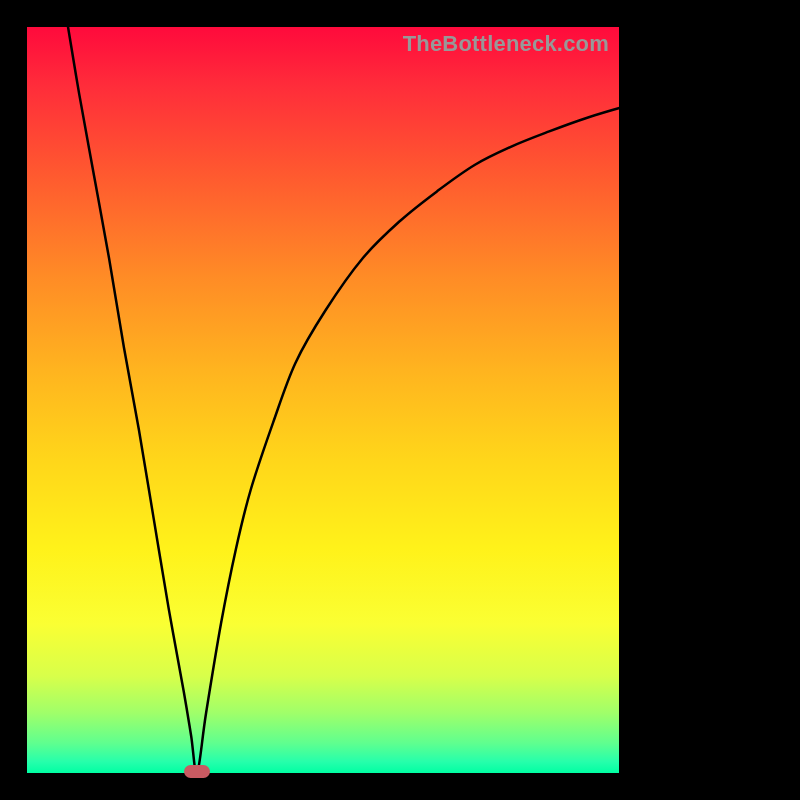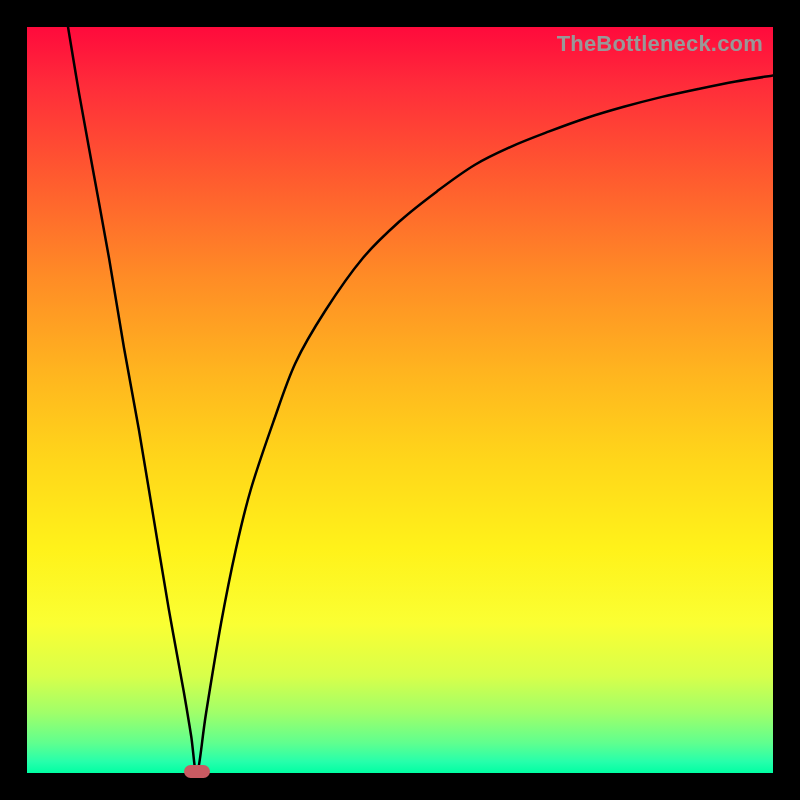--- a/index.html
+++ b/index.html
@@ -7,21 +7,21 @@
   .frame {
     position: relative;
     width: 800px;
     height: 800px;
     background: #000;
   }
   .plot-area {
     position: absolute;
     left: 27px;
     top: 27px;
-    width: 746px;
+    width: 592px;
     height: 746px;
     background: linear-gradient(to bottom,
       #ff0a3c 0%,
       #ff2d3a 8%,
       #ff5a2f 20%,
       #ff8a26 33%,
       #ffb41f 46%,
       #ffd61a 58%,
       #fff21a 70%,
       #faff33 80%,

